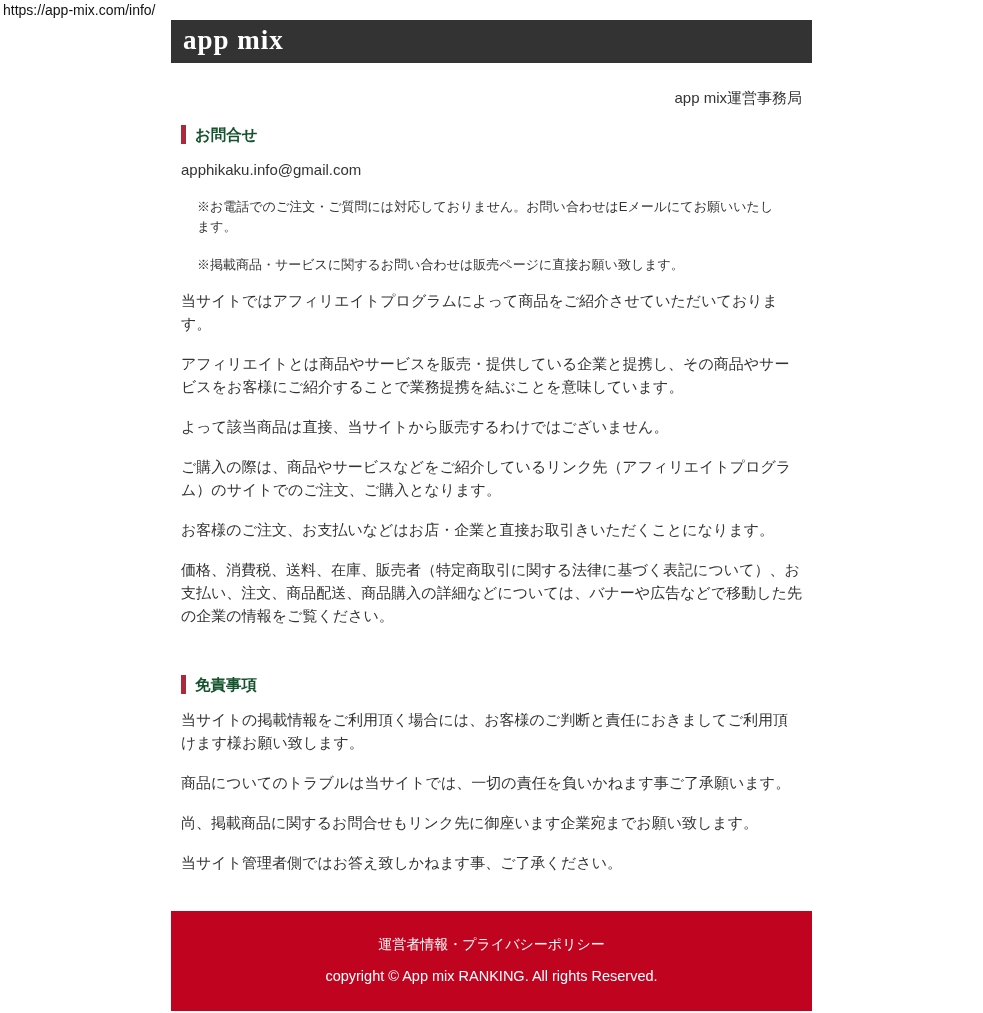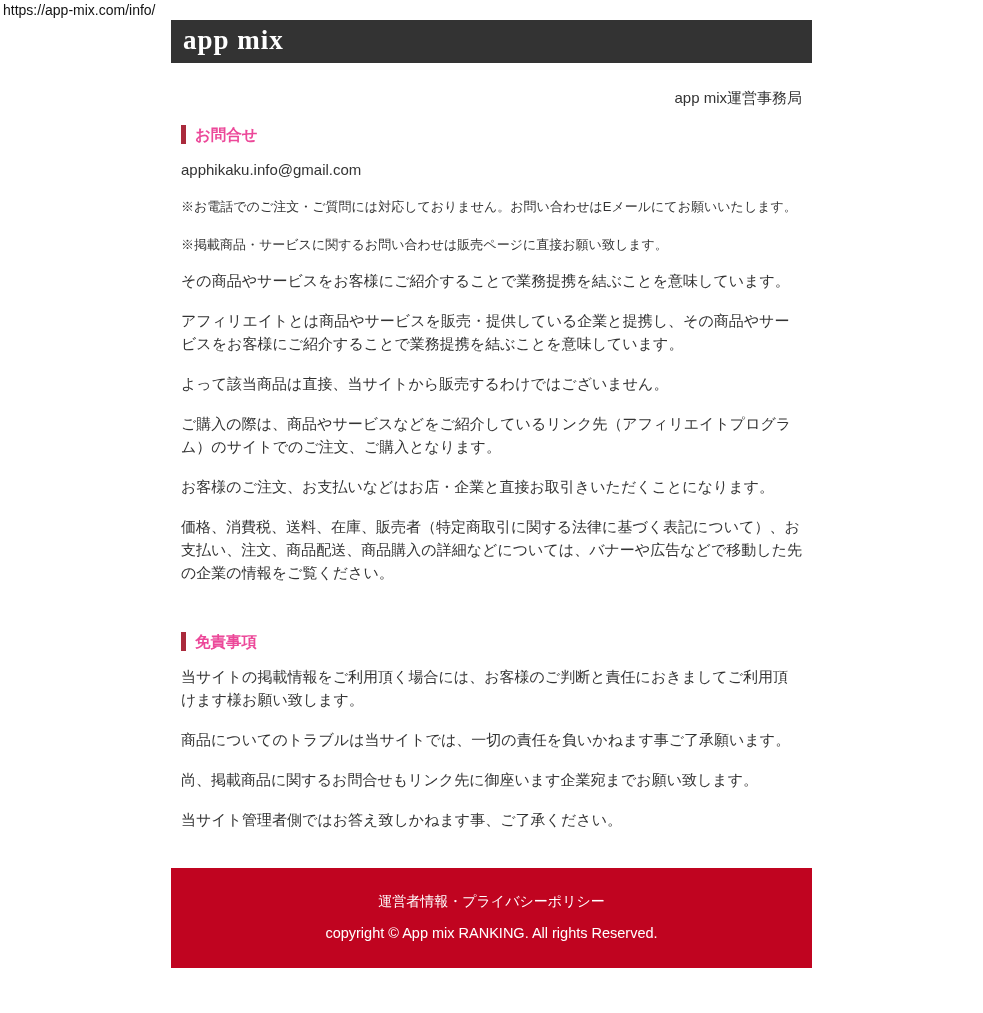--- a/index.html
+++ b/index.html
@@ -44,38 +44,38 @@
   .operator {
     margin: 23px 0 0;
     font-size: 15px;
     line-height: 23px;
     text-align: right;
   }
   .section-heading {
     margin: 42px 0 10px;
     font-size: 15.5px;
     font-weight: bold;
-    color: #ec4899;
+    color: #14532d;
     border-left: 5px solid #aa2a3c;
     padding: 1px 0 1px 9px;
     line-height: 17px;
   }
   .section-heading.first {
     margin-top: 16px;
   }
   .section-heading.disclaimer {
     margin-top: 48px;
   }
   .email {
     margin: 14px 0 0;
     font-size: 15px;
     line-height: 23px;
   }
   .note {
-    margin: 16px 0 0;
+    margin: 16px 16px 0;
     font-size: 13px;
     line-height: 20px;
   }
   .note + .note {
     margin-top: 18px;
   }
   .para {
     margin: 17px 0 0;
     font-size: 15px;
     line-height: 23px;
@@ -122,21 +122,21 @@
     <p class="operator">app mix運営事務局</p>
 
     <section>
       <h2 class="section-heading first">お問合せ</h2>
       <p class="email">apphikaku.info@gmail.com</p>
       <p class="note">※お電話でのご注文・ご質問には対応しておりません。お問い合わせはEメールにてお願いいたします。</p>
       <p class="note">※掲載商品・サービスに関するお問い合わせは販売ページに直接お願い致します。</p>
     </section>
 
     <section>
-      <p class="para first">その商品やサービスをお客様にご紹介することで業務提携を結ぶことを意味しています。</p>
+      <p class="para first">当サイトではアフィリエイトプログラムによって商品をご紹介させていただいております。</p>
       <p class="para">アフィリエイトとは商品やサービスを販売・提供している企業と提携し、その商品やサービスをお客様にご紹介することで業務提携を結ぶことを意味しています。</p>
       <p class="para">よって該当商品は直接、当サイトから販売するわけではございません。</p>
       <p class="para">ご購入の際は、商品やサービスなどをご紹介しているリンク先（アフィリエイトプログラム）のサイトでのご注文、ご購入となります。</p>
       <p class="para">お客様のご注文、お支払いなどはお店・企業と直接お取引きいただくことになります。</p>
       <p class="para">価格、消費税、送料、在庫、販売者（特定商取引に関する法律に基づく表記について）、お支払い、注文、商品配送、商品購入の詳細などについては、バナーや広告などで移動した先の企業の情報をご覧ください。</p>
     </section>
 
     <section>
       <h2 class="section-heading disclaimer">免責事項</h2>
       <p class="para first">当サイトの掲載情報をご利用頂く場合には、お客様のご判断と責任におきましてご利用頂けます様お願い致します。</p>

